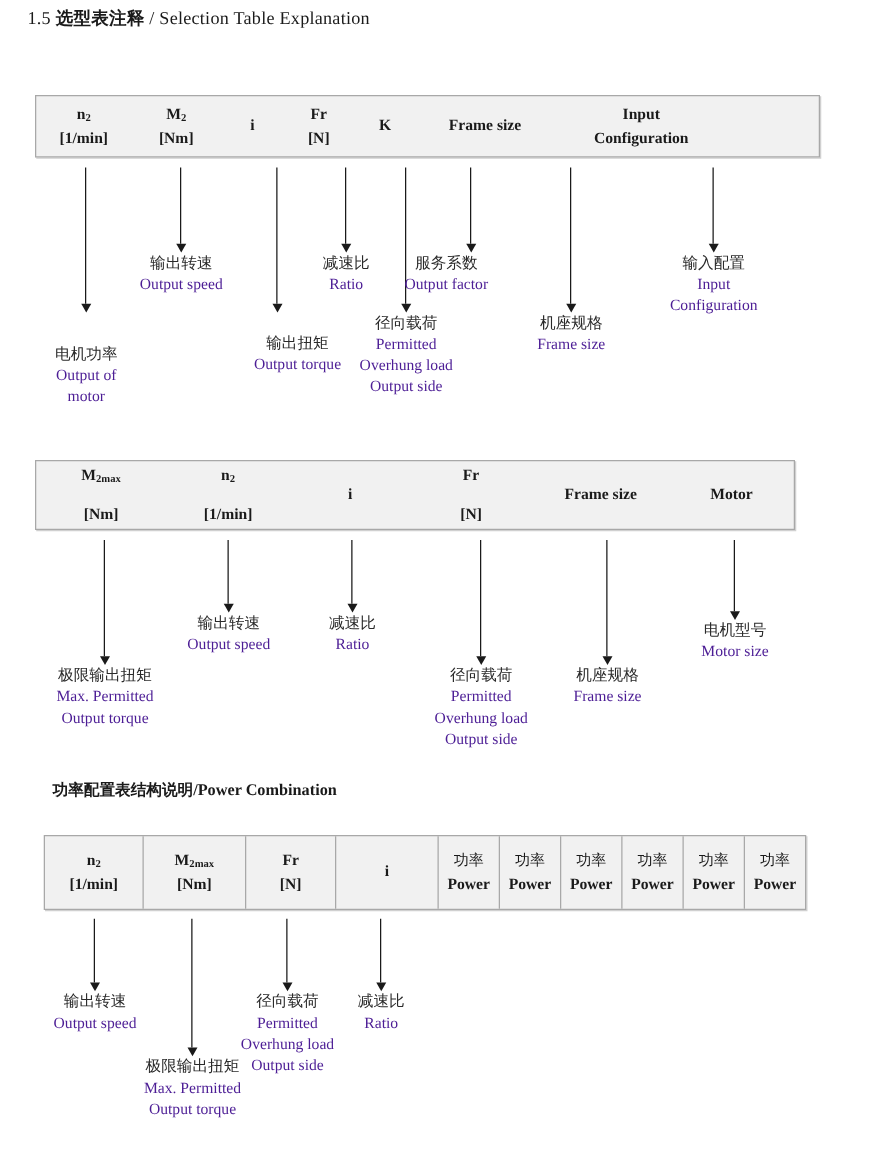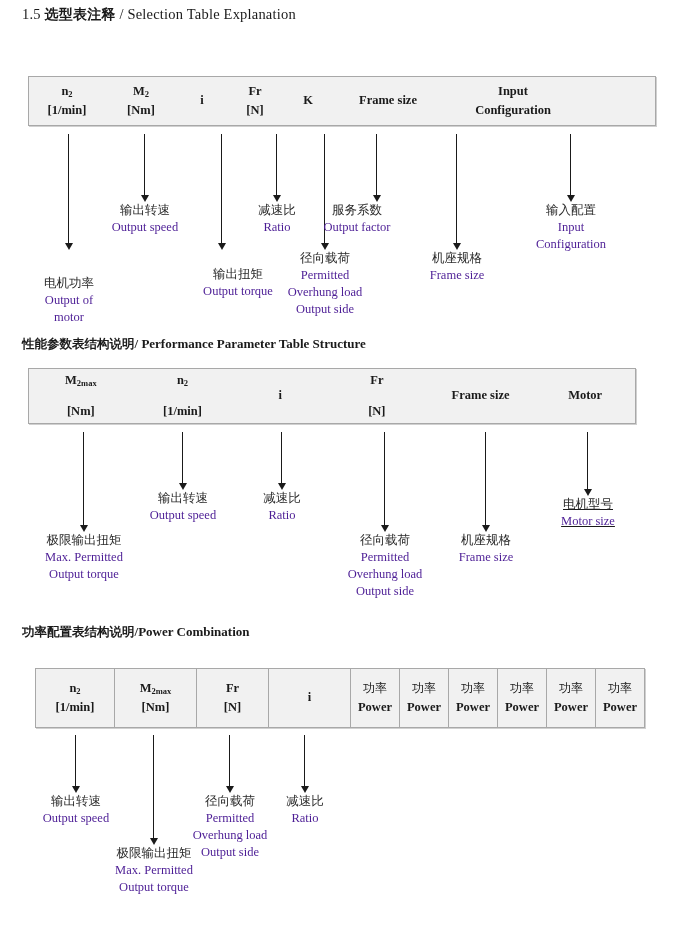--- a/index.html
+++ b/index.html
@@ -243,23 +243,20 @@
   <div class="callout" style="left:457px; top:250px;">
     <span class="cn">机座规格</span>
     <span class="en">Frame size</span>
   </div>
   <div class="callout" style="left:571px; top:202px;">
     <span class="cn">输入配置</span>
     <span class="en">Input</span>
     <span class="en">Configuration</span>
   </div>
 
-  <div class="sec-heading" style="top:336px;">
-    <span class="cn">性能参数表结构说明</span><span class="en">/</span> <span class="en">Performance Parameter Table Structure</span>
-  </div>
 
   <div class="tbl" style="left:28px; top:368px; width:608px; height:56px;">
     <div class="tcell" style="width:104px;">
       <span class="l1"><span>M</span><sub>2max</sub></span>
       <span class="spacer-line"></span>
       <span class="l2">[Nm]</span>
     </div>
     <div class="tcell" style="width:100px;">
       <span class="l1"><span>n</span><sub>2</sub></span>
       <span class="spacer-line"></span>
@@ -322,26 +319,26 @@
   <div class="callout" style="left:385px; top:532px;">
     <span class="cn">径向载荷</span>
     <span class="en">Permitted</span>
     <span class="en">Overhung load</span>
     <span class="en">Output side</span>
   </div>
   <div class="callout" style="left:486px; top:532px;">
     <span class="cn">机座规格</span>
     <span class="en">Frame size</span>
   </div>
-  <div class="callout" style="left:588px; top:496px;text-decoration:underline;">
+  <div class="callout" style="left:588px; top:496px;">
     <span class="cn">电机型号</span>
     <span class="en">Motor size</span>
   </div>
 
-  <div class="sec-heading" style="top:624px;">
+  <div class="sec-heading" style="top:624px;margin-left:20px;">
     <span class="cn">功率配置表结构说明</span><span class="en">/</span><span class="en">Power Combination</span>
   </div>
 
   <div class="tbl" style="left:35px; top:668px; width:610px; height:60px;">
     <div class="tcell" style="width:78px;">
       <span class="l1"><span>n</span><sub>2</sub></span>
       <span class="l2">[1/min]</span>
     </div>
     <div class="tcell div" style="width:82px;">
       <span class="l1"><span>M</span><sub>2max</sub></span>

